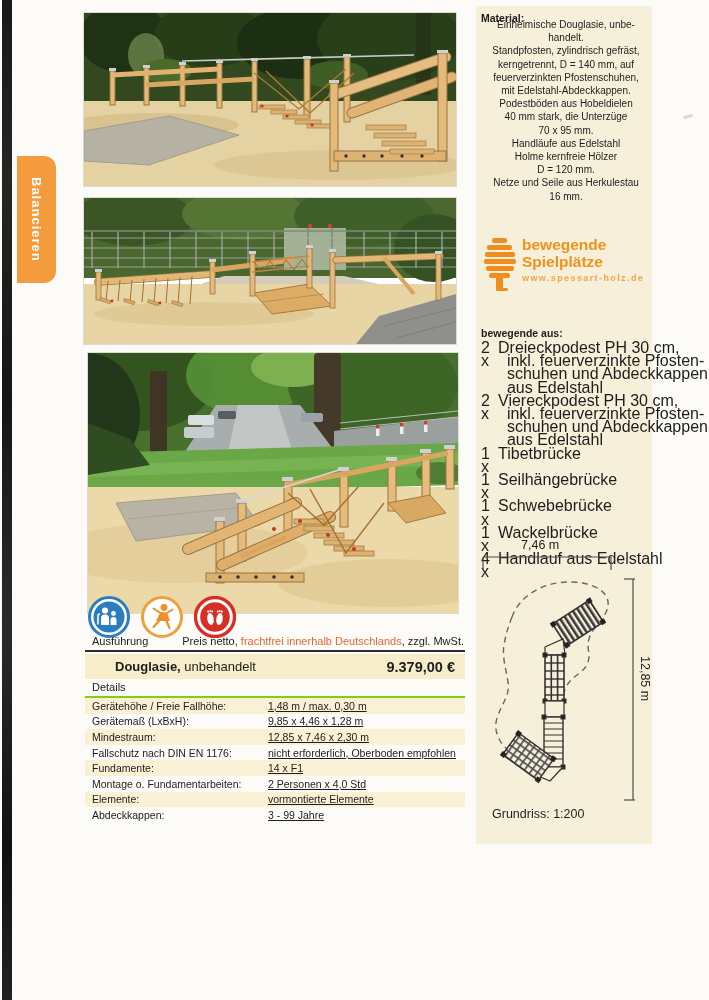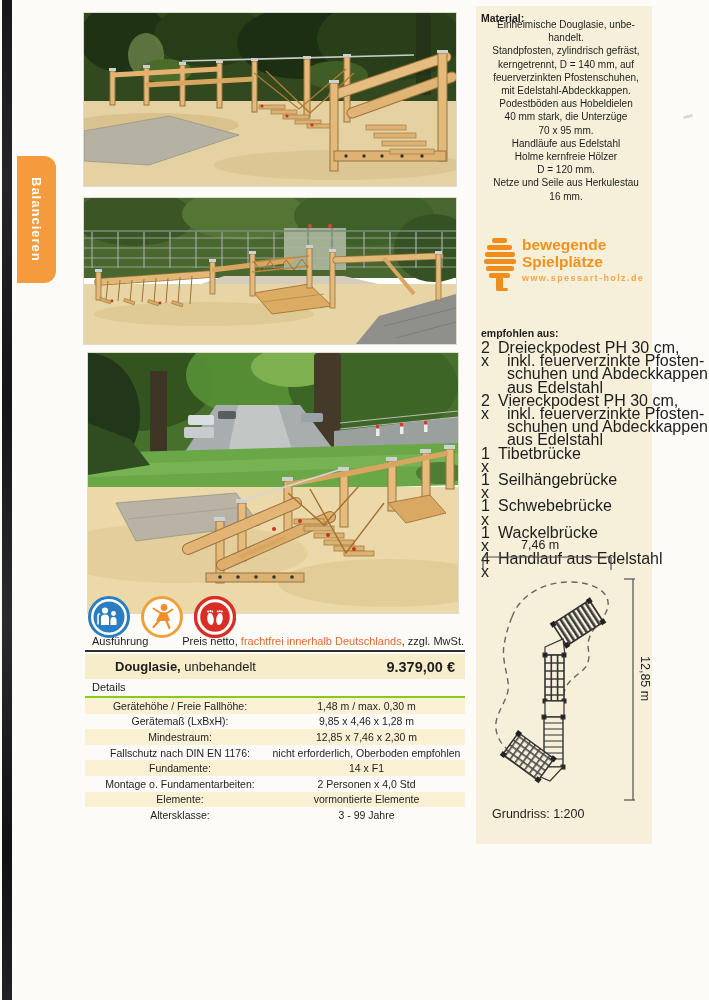--- a/index.html
+++ b/index.html
@@ -22,24 +22,24 @@
   .note-orange{color:#e46a33;}
   .rule{position:absolute;left:85px;top:650px;width:380px;height:2px;background:#2c2c2c;}
   .price-row{position:absolute;left:85px;top:654px;width:380px;height:25px;background:#f8edca;
         display:flex;justify-content:space-between;align-items:center;padding:0 10px;box-sizing:border-box;}
   .variant{font-size:13px;}
   .variant b{font-weight:700;margin-left:20px;}
   .price{font-size:14.5px;font-weight:700;}
   .details-head{position:absolute;left:85px;top:681px;width:380px;font-size:11px;
         padding:0 0 3px 7px;border-bottom:2px solid #84cc16;box-sizing:border-box;}
   .dtable{position:absolute;left:85px;top:698px;width:380px;font-size:10.5px;}
-  .drow{display:flex;height:15.6px;align-items:center;text-align:center;}
+  .drow{display:flex;height:15.6px;align-items:center;}
   .drow:nth-child(odd){background:#faf0d4;}
   .dlabel{width:176px;padding-left:7px;}
-  .dvalue{flex:1;}
+  .dvalue{flex:1;text-decoration:underline;}
   .right-panel{position:absolute;left:476px;top:6px;width:176px;height:838px;background:#f6efd9;}
   .mat-head{position:absolute;left:481px;top:12px;font-size:10.5px;font-weight:700;}
   .mat-body{position:absolute;left:481px;top:18px;width:170px;font-size:10px;line-height:13.2px;white-space:pre-line;text-align:center;}
   .logo{position:absolute;left:483px;top:237px;display:flex;align-items:flex-start;}
   .logo-text{margin-left:5px;}
   .logo-l1,.logo-l2{font-size:15.5px;font-weight:700;color:#f0921e;line-height:16.5px;}
   .logo-url{font-size:9px;font-weight:700;letter-spacing:1.4px;color:#f3a54d;margin-top:3px;}
   .comp-head{position:absolute;left:481px;top:327px;font-size:10.5px;font-weight:700;}
   .comp-list{position:absolute;left:481px;top:341px;width:170px;font-size:16px;line-height:13.2px;}
   .comp-item{display:flex;}
@@ -382,21 +382,21 @@
       </div>
     <div class="drow">
         <span class="dlabel">Montage o. Fundamentarbeiten:</span>
         <span class="dvalue">2 Personen x 4,0 Std</span>
       </div>
     <div class="drow">
         <span class="dlabel">Elemente:</span>
         <span class="dvalue">vormontierte Elemente</span>
       </div>
     <div class="drow">
-        <span class="dlabel">Altersklasse:</span>
+        <span class="dlabel">Abdeckkappen:</span>
         <span class="dvalue">3 - 99 Jahre</span>
       </div>
   </div>
 
   <div class="right-panel"></div>
   <div class="mat-head">Material:</div>
   <div class="mat-body">Einheimische Douglasie, unbe-
 handelt.
 Standpfosten, zylindrisch gefräst,
 kerngetrennt, D = 140 mm, auf
@@ -424,21 +424,21 @@
         <rect x="13" y="51" width="12" height="3" rx="1.5"></rect>
       </g>
     </svg>
     <div class="logo-text">
       <div class="logo-l1">bewegende</div>
       <div class="logo-l2">Spielplätze</div>
       <div class="logo-url">www.spessart-holz.de</div>
     </div>
   </div>
 
-  <div class="comp-head">empfohlen aus:</div>
+  <div class="comp-head">bewegende aus:</div>
   <div class="comp-list">
     <div class="comp-item">
         <span class="comp-qty">2 x</span>
         <span class="comp-text">Dreieckpodest PH 30 cm,
   inkl. feuerverzinkte Pfosten-
   schuhen und Abdeckkappen
   aus Edelstahl</span>
       </div>
     <div class="comp-item">
         <span class="comp-qty">2 x</span>

